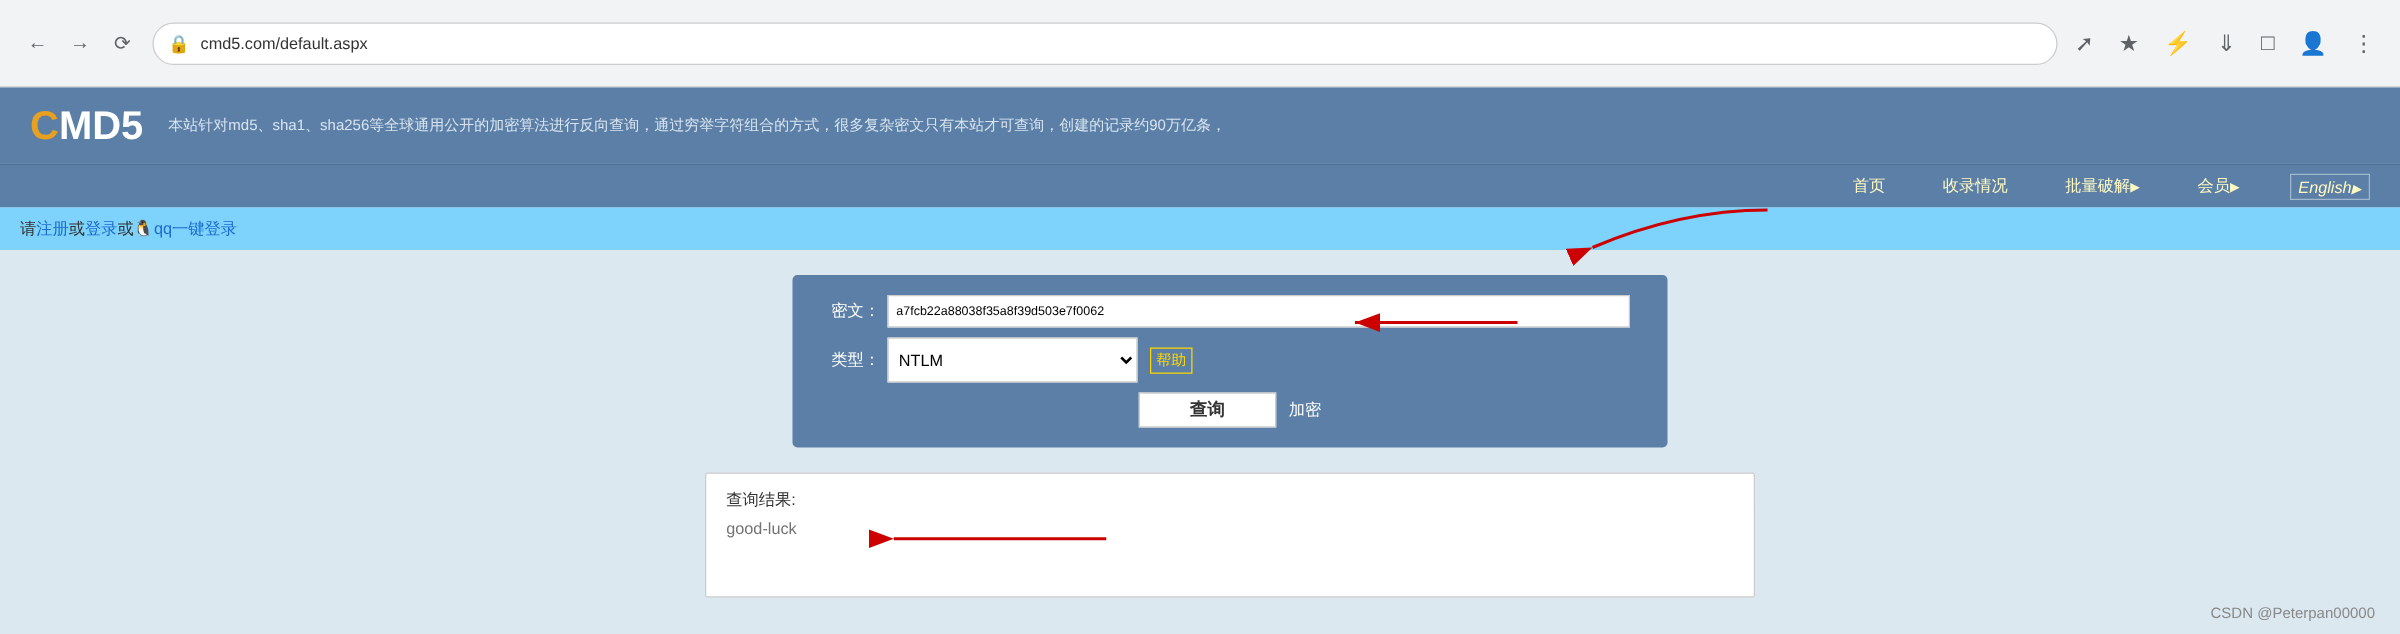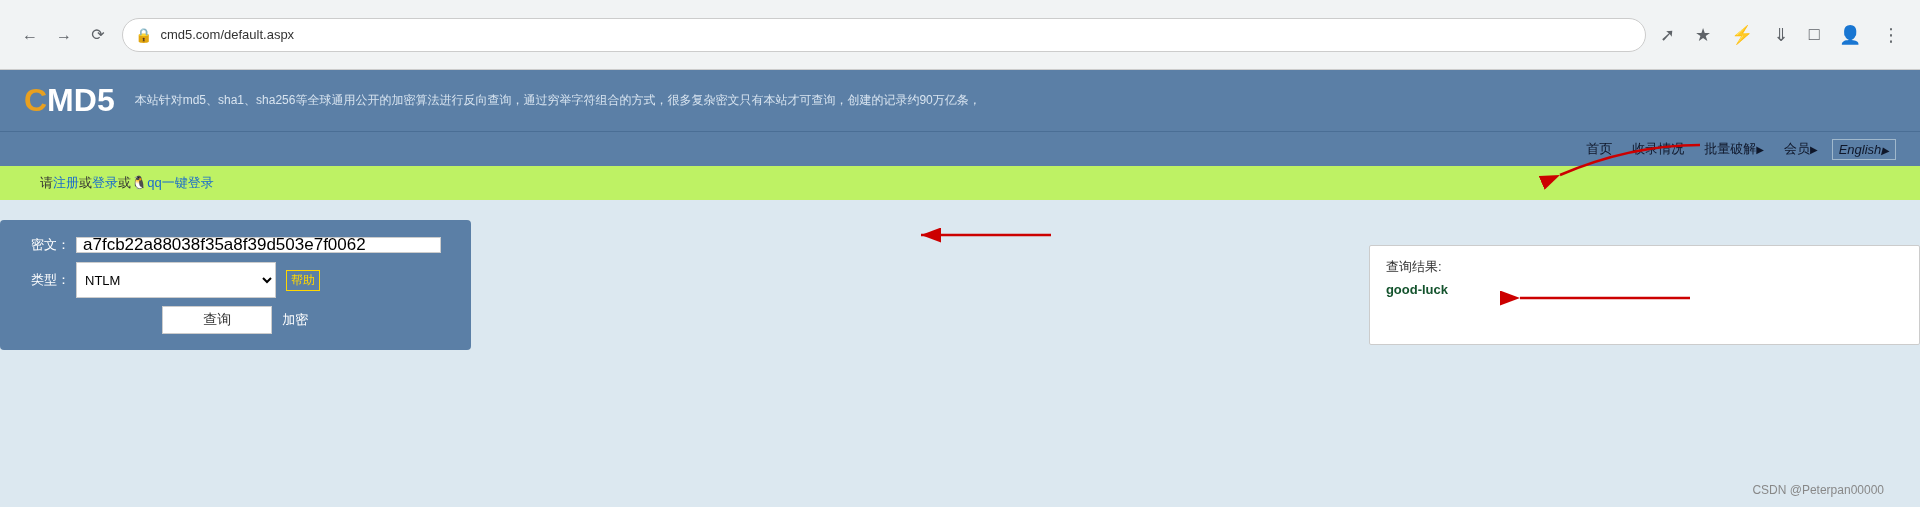--- a/index.html
+++ b/index.html
@@ -100,54 +100,56 @@
     .top-nav {
       background: #5b7fa6;
       padding: 6px 24px;
       display: flex;
       justify-content: flex-end;
       align-items: center;
       gap: 4px;
       border-top: 1px solid #4a6e95;
     }
     .top-nav-item {
-      color: #0f172a;
+      color: #fef9c3;
       font-size: 13px;
       text-decoration: none;
       padding: 2px 6px;
       cursor: pointer;
+      margin-left: 26px;
     }
     .top-nav-sep {
       color: #a0b8cc;
     }
     .top-nav-item.english {
       border: 1px solid #a0b8cc;
       padding: 2px 6px;
       font-style: italic;
     }
 
     
     .login-bar {
-      background: #bef264;
-      padding: 8px 40px;
+      background: #7dd3fc;
+      padding: 8px 16px;
       font-size: 13px;
       color: #333;
     }
     .login-bar a {
       color: #1a6bcc;
       text-decoration: none;
     }
 
     
     .main-content {
       background: #dce8f0;
-      padding: 20px 0;
-      display: flex;
-      flex-direction: row;
-      align-items: center;
+      padding: 20px 15px;
+      display: flex;
+      flex-direction: column;
+      align-items: center;
+      margin-left: 48px;
     }
 
     
     .search-form-container {
       background: #5b7fa6;
       border-radius: 4px;
       padding: 16px 30px 16px 30px;
       width: 700px;
       margin-bottom: 20px;
     }
@@ -159,24 +161,24 @@
     }
     .form-label {
       color: white;
       font-size: 13px;
       width: 40px;
       text-align: right;
       flex-shrink: 0;
     }
     .form-input {
       flex: 1;
-      height: 16px;
+      height: 26px;
       border: 1px solid #ccc;
       padding: 0 6px;
-      font-size: 17px;
+      font-size: 10px;
       background: white;
     }
     .form-select {
       width: 200px;
       height: 36px;
       border: 1px solid #ccc;
       font-size: 13px;
       background: white;
       padding: 0 4px;
     }
@@ -196,21 +198,21 @@
       gap: 10px;
       margin-top: 4px;
     }
     .query-btn {
       background: white;
       border: 1px solid #ccc;
       padding: 4px 40px;
       font-size: 14px;
       color: #333;
       cursor: pointer;
-      font-weight: normal;
+      font-weight: bold;
     }
     .encrypt-link {
       color: white;
       font-size: 13px;
       text-decoration: none;
       cursor: pointer;
     }
 
     
     .results-container {
@@ -222,29 +224,29 @@
       padding: 12px 16px;
       position: relative;
     }
     .results-label {
       font-size: 13px;
       color: #333;
       margin-bottom: 6px;
     }
     .results-value {
       font-size: 13px;
-      color: #14532d;
-      font-weight: bold;
+      color: #737373;
+      font-weight: normal;
     }
 
     
     .watermark {
       position: fixed;
       bottom: 10px;
-      right: 36px;
+      right: 20px;
       font-size: 12px;
       color: #888;
       margin-top: 24px;
     }
 
     
     .page-wrapper {
       position: relative;
     }
   </style>

